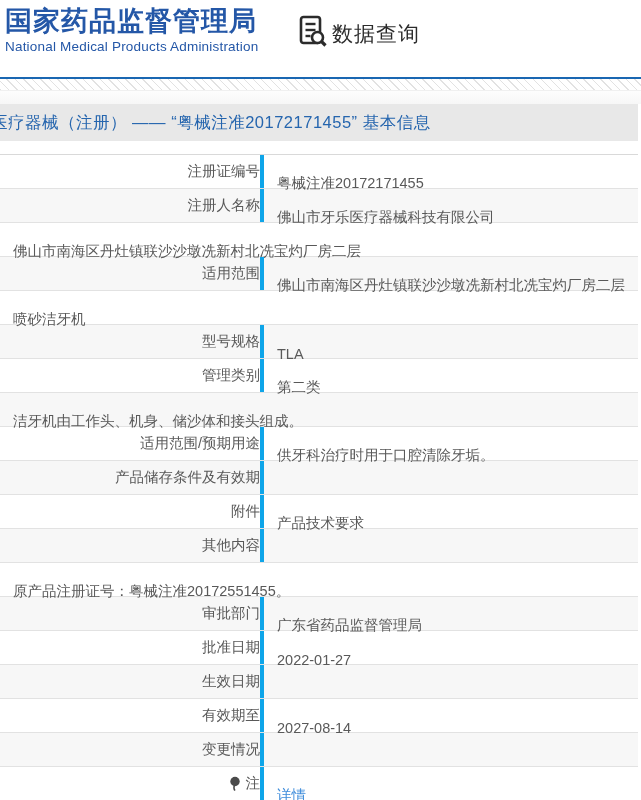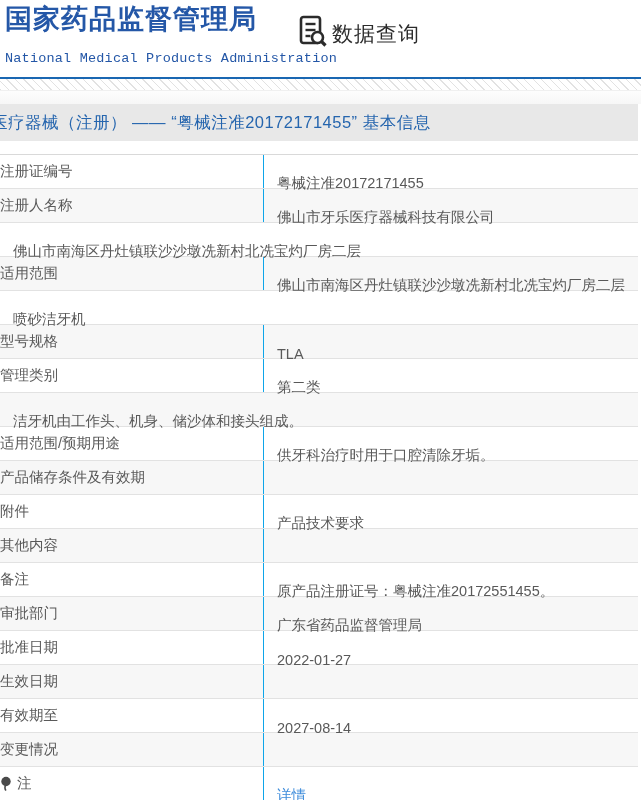--- a/index.html
+++ b/index.html
@@ -2,23 +2,23 @@
 <html><head>
 <meta charset="utf-8">
 <style>
   html,body{margin:0;padding:0;}
   body{
     width:641px;height:800px;overflow:hidden;background:#fff;
     font-family:"Liberation Sans","DejaVu Sans",sans-serif;
   }
   
   .header{position:relative;height:77px;background:#fff;}
-  .logo{position:absolute;left:5px;top:5px;cursor:pointer;font-family:Liberation Mono, monospace;}
+  .logo{position:absolute;left:5px;top:5px;cursor:pointer;}
   .logo-cn{color:#2457a7;font-size:27px;font-weight:bold;letter-spacing:1px;line-height:1.2;}
-  .logo-en{color:#2457a7;font-size:13.5px;margin-top:14px;letter-spacing:0.2px;}
+  .logo-en{color:#2457a7;font-size:13.5px;margin-top:2px;letter-spacing:0.2px;}
   .nav-query{position:absolute;left:299px;top:15px;display:flex;align-items:center;gap:5px;cursor:pointer;}
   .nav-query-label{font-size:21px;color:#2b2b2b;letter-spacing:1px;}
   
   .blue-line{height:2px;background:#1a67b2;}
   .hatch{
     height:12px;
     background:repeating-linear-gradient(45deg,#e2e2e2 0,#e2e2e2 1px,#ffffff 1px,#ffffff 6px);
     border-bottom:1px solid #f0f0f0;box-sizing:border-box;
   }
   .gap-top{height:13px;background:linear-gradient(#fdfdfd,#f7f7f7);}
@@ -28,23 +28,23 @@
   }
   .section-title{
     color:#2565ae;font-size:16.5px;white-space:nowrap;margin-left:-9px;letter-spacing:0.5px;
   }
   .gap-mid{height:13px;background:#fff;}
   
   .table{width:638px;border-top:1px solid #d9d9d9;}
   .row{display:flex;height:34px;box-sizing:border-box;border-bottom:1px solid #e2e2e2;background:#fff;}
   .row:nth-child(even){background:#f7f7f7;}
   .cell-label{
-    width:264px;box-sizing:border-box;border-right:1px solid #0ea5e9;
-    display:flex;align-items:center;gap:3px;
-    padding-right:12px;color:#595959;font-size:14.5px;
+    width:264px;box-sizing:border-box;border-right:4px solid #0ea5e9;
+    display:flex;align-items:center;justify-content:flex-end;gap:3px;
+    color:#595959;font-size:14.5px;
   }
   .cell-value{
     flex:1;display:flex;align-items:center;padding-left:13px;
     color:#595959;font-size:14.5px;margin-top:24px;
   }
   .link{color:#3f8ddb;text-decoration:none;cursor:pointer;}
   .note-icon-wrap{display:inline-flex;align-items:center;margin-right:2px;}
 </style>
 </head>
 <body>
@@ -136,23 +136,20 @@
       </div>
       <div class="cell-value">产品技术要求</div>
     </div>
     <div class="row">
       <div class="cell-label">
         <span>其他内容</span>
       </div>
       <div class="cell-value"></div>
     </div>
     <div class="row">
-      <div class="cell-label">
-        <span>备注</span>
-      </div>
       <div class="cell-value">原产品注册证号：粤械注准20172551455。</div>
     </div>
     <div class="row">
       <div class="cell-label">
         <span>审批部门</span>
       </div>
       <div class="cell-value">广东省药品监督管理局</div>
     </div>
     <div class="row">
       <div class="cell-label">

